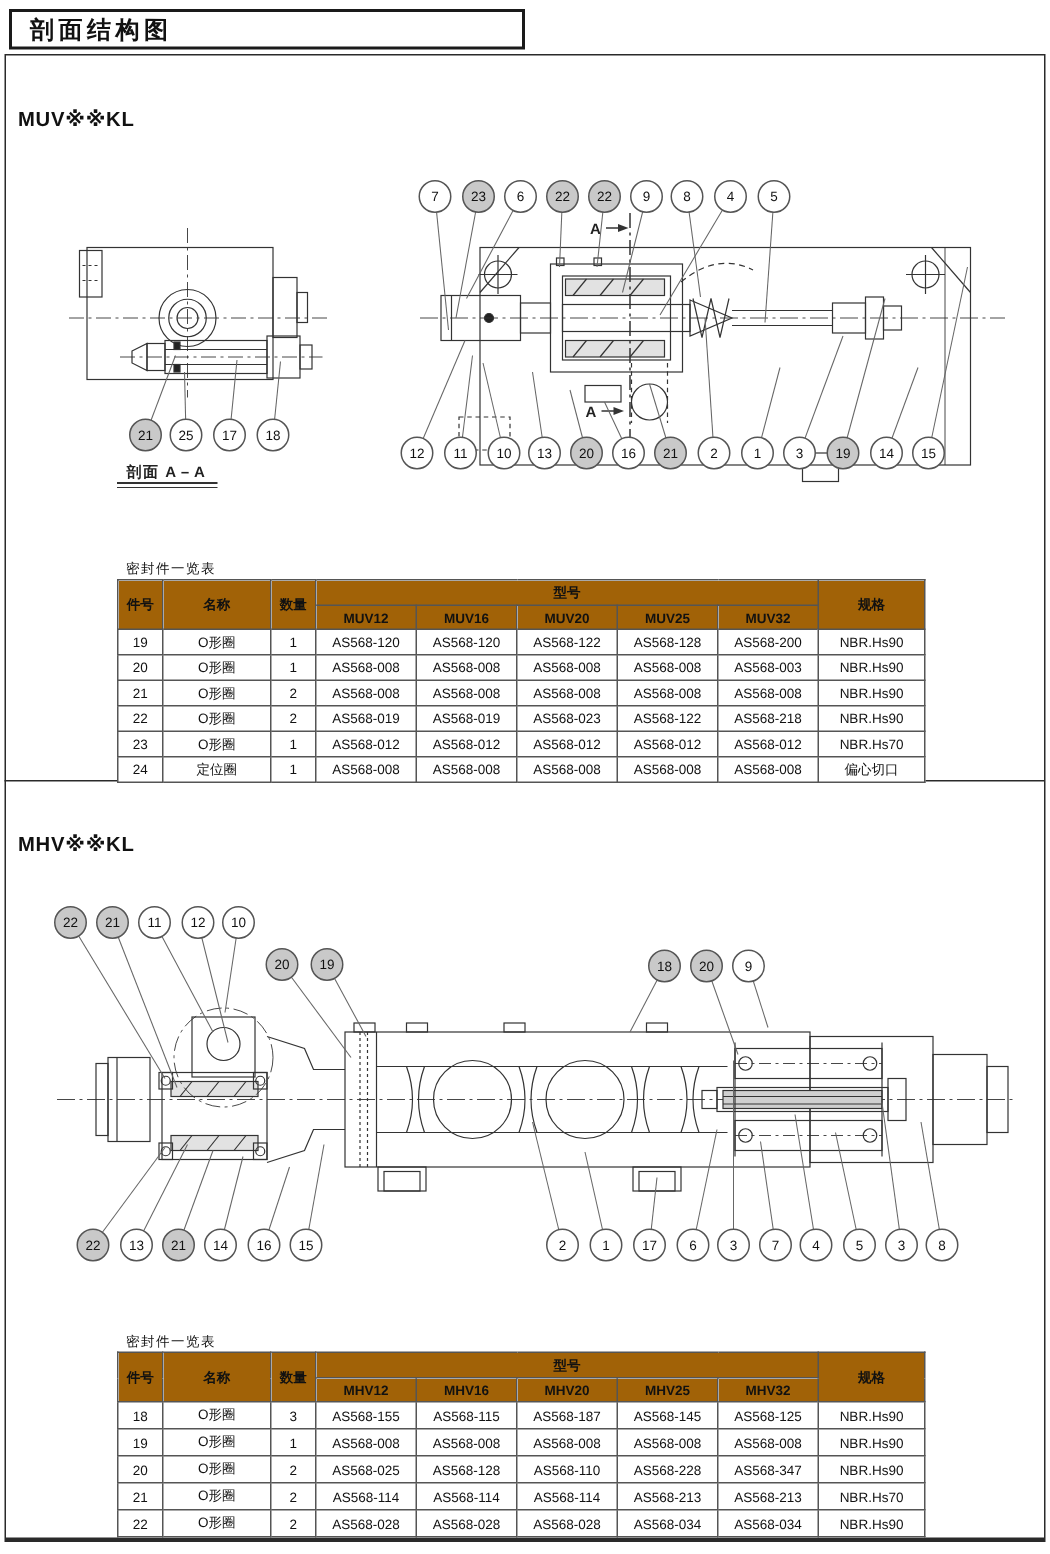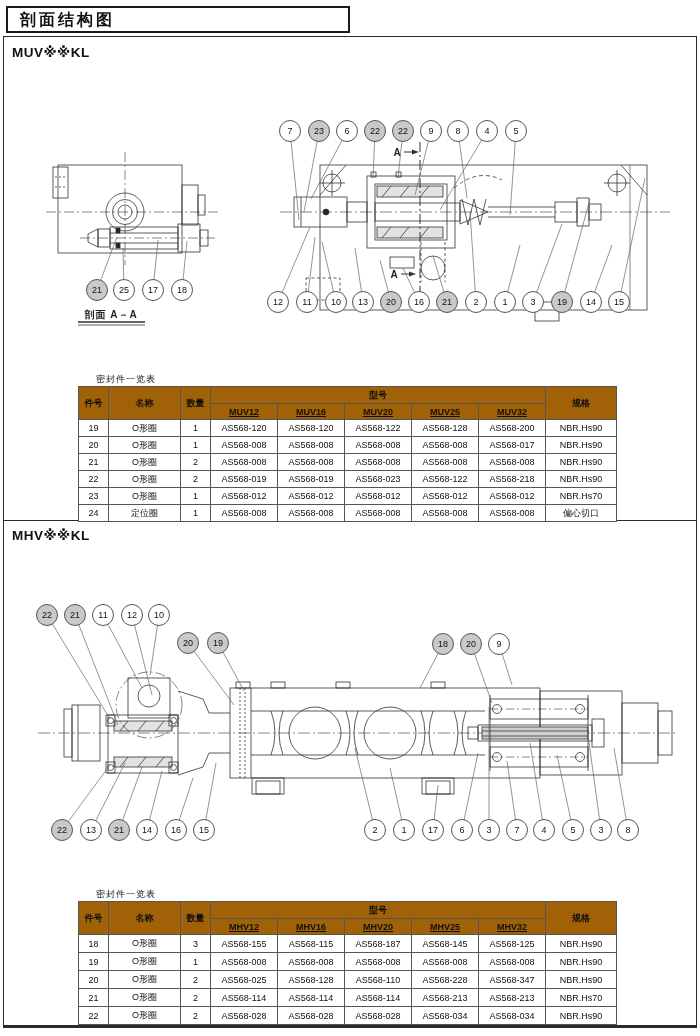--- a/index.html
+++ b/index.html
@@ -15,44 +15,44 @@
   }
   .mainbox{
     position:absolute;left:3px;top:36px;width:692px;height:988px;
     border:1.5px solid #2a2a2a;border-bottom-width:3px;background:#fff;
   }
   .divider{
     position:absolute;left:3px;top:520px;width:693px;height:0;
     border-top:1.5px solid #2a2a2a;
   }
   .heading{
-    position:absolute;left:12px;font-weight:bold;font-size:13.5px;letter-spacing:0.5px;
+    position:absolute;left:12px;font-weight:bold;font-size:13.5px;letter-spacing:0.5px;margin-top:28px;
   }
   .h-muv{top:44px;}
   .h-mhv{top:527px;}
-  .tbl-label{position:absolute;left:96px;font-size:9px;letter-spacing:1px;}
+  .tbl-label{position:absolute;left:84px;font-size:9px;letter-spacing:1px;}
   .l1{top:373px;}
   .l2{top:888px;}
   .drawing{position:absolute;left:30px;}
   .d1{top:100px;}
   .d2{top:585px;}
   .seal-table{
     position:absolute;left:78px;border-collapse:collapse;table-layout:fixed;
     width:538px;font-size:9px;text-align:center;background:#fff;border:1.5px solid #333;
   }
   .t1{top:386px;}
   .t2{top:901px;}
   .seal-table th,.seal-table td{
     border:1px solid #555;padding:0;height:16px;font-weight:normal;
     overflow:hidden;white-space:nowrap;
   }
   .t2 td{height:17px;}
   .seal-table thead th{background:#a16207;font-weight:bold;}
   .seal-table .row-model{height:12px;}
-  .seal-table .model-th{height:15px;text-decoration:underline;}
+  .seal-table .model-th{height:15px;}
   svg text{font-family:"Liberation Sans","DejaVu Sans",sans-serif;}
   .callout-num{font-size:9px;fill:#111;}
   .marker-a{font-size:10px;font-weight:bold;fill:#222;}
   .section-label{font-size:10px;font-weight:bold;fill:#222;letter-spacing:1px;}
 </style>
 </head>
 <body>
 
 <div class="titlebox">
   <span>剖面结构图</span>
@@ -266,21 +266,21 @@
         <td>NBR.Hs90</td>
       </tr>
       <tr>
         <td>20</td>
         <td>O形圈</td>
         <td>1</td>
         <td>AS568-008</td>
         <td>AS568-008</td>
         <td>AS568-008</td>
         <td>AS568-008</td>
-        <td>AS568-017</td>
+        <td>AS568-003</td>
         <td>NBR.Hs90</td>
       </tr>
       <tr>
         <td>21</td>
         <td>O形圈</td>
         <td>2</td>
         <td>AS568-008</td>
         <td>AS568-008</td>
         <td>AS568-008</td>
         <td>AS568-008</td>

